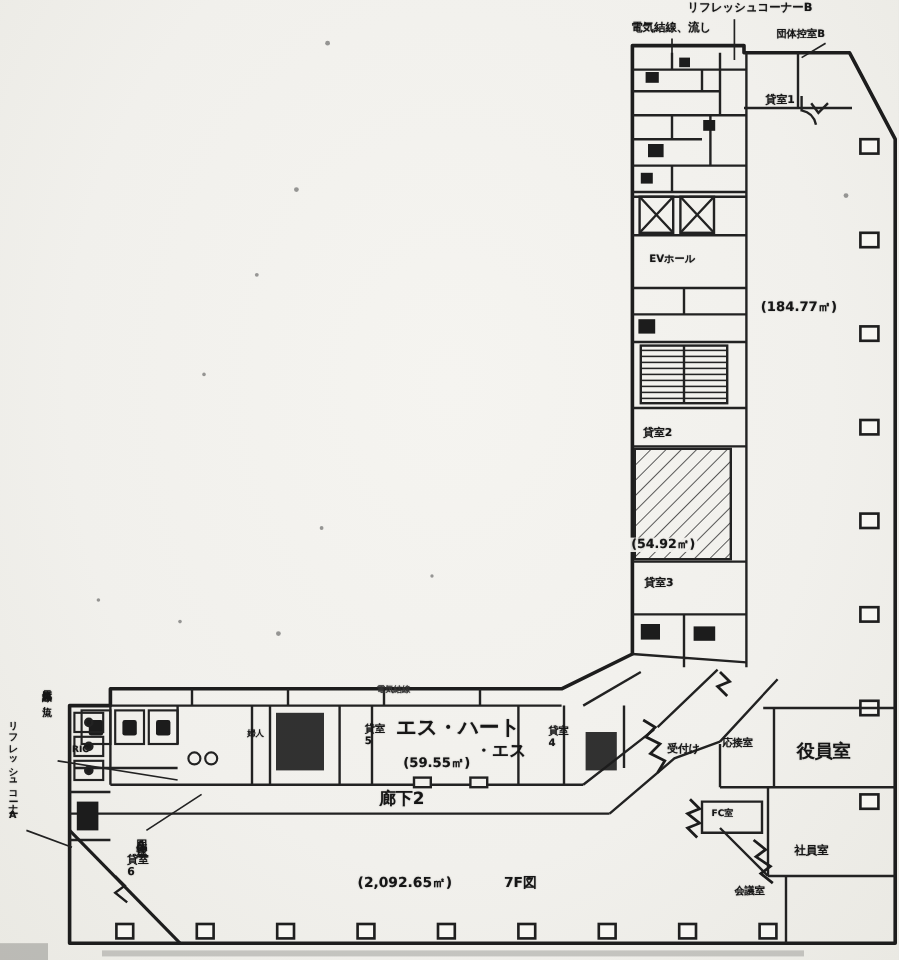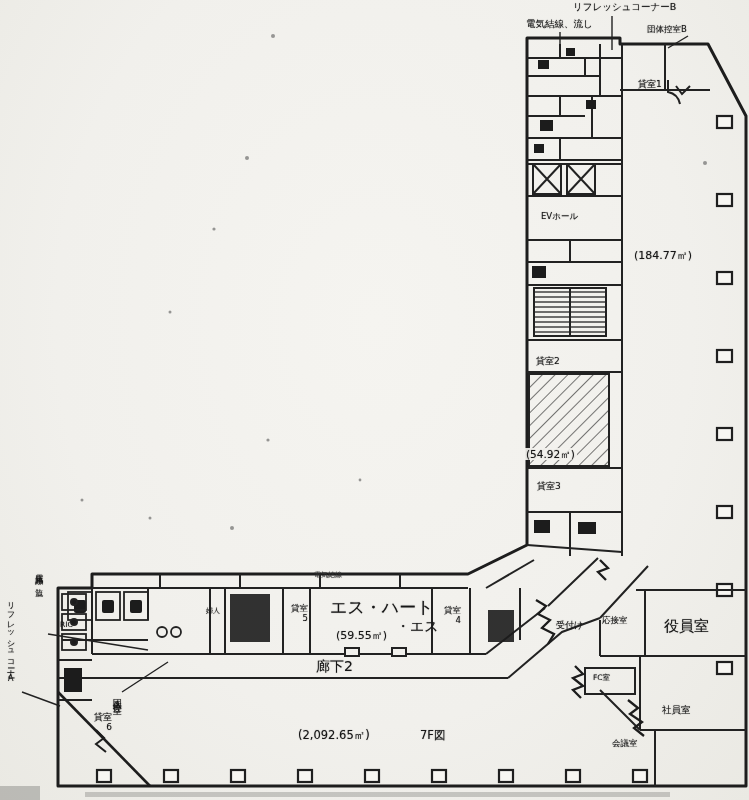--- a/index.html
+++ b/index.html
@@ -3,26 +3,26 @@
 <meta charset="utf-8">
 <style>
   html,body { margin:0; padding:0; background:#e8e7e2; }
   .stage {
     position:relative; width:749px; height:800px; overflow:hidden;
     background: radial-gradient(ellipse at 50% 40%, #f5f4f0 0%, #f1f0ec 60%, #eae9e3 100%);
     font-family:"DejaVu Sans", sans-serif;
   }
   .stage svg { position:absolute; left:0; top:0; }
   .lbl {
-    position:absolute; color:#161616; font-weight:normal; line-height:1.15;
+    position:absolute; color:#161616; font-weight:bold; line-height:1.15;
     white-space:pre; text-shadow:0 0 1px rgba(40,40,40,.55);
   }
   .v { writing-mode:vertical-rl; text-orientation:upright; }
   .chip { background:rgba(243,242,238,.92); padding:0 2px; }
-  .ctr { text-align:right; display:inline-block; }
+  .ctr { text-align:left; display:inline-block;margin-left:20px; }
 </style>
 </head>
 <body>
 
 <div class="stage">
 
   <svg width="749" height="800" viewBox="0 0 749 800">
     <defs>
       <pattern id="hatch" width="9" height="9" patternUnits="userSpaceOnUse" patternTransform="rotate(45)">
         <line x1="0" y1="0" x2="0" y2="9" stroke="#3c3c3c" stroke-width="1.4"></line>

